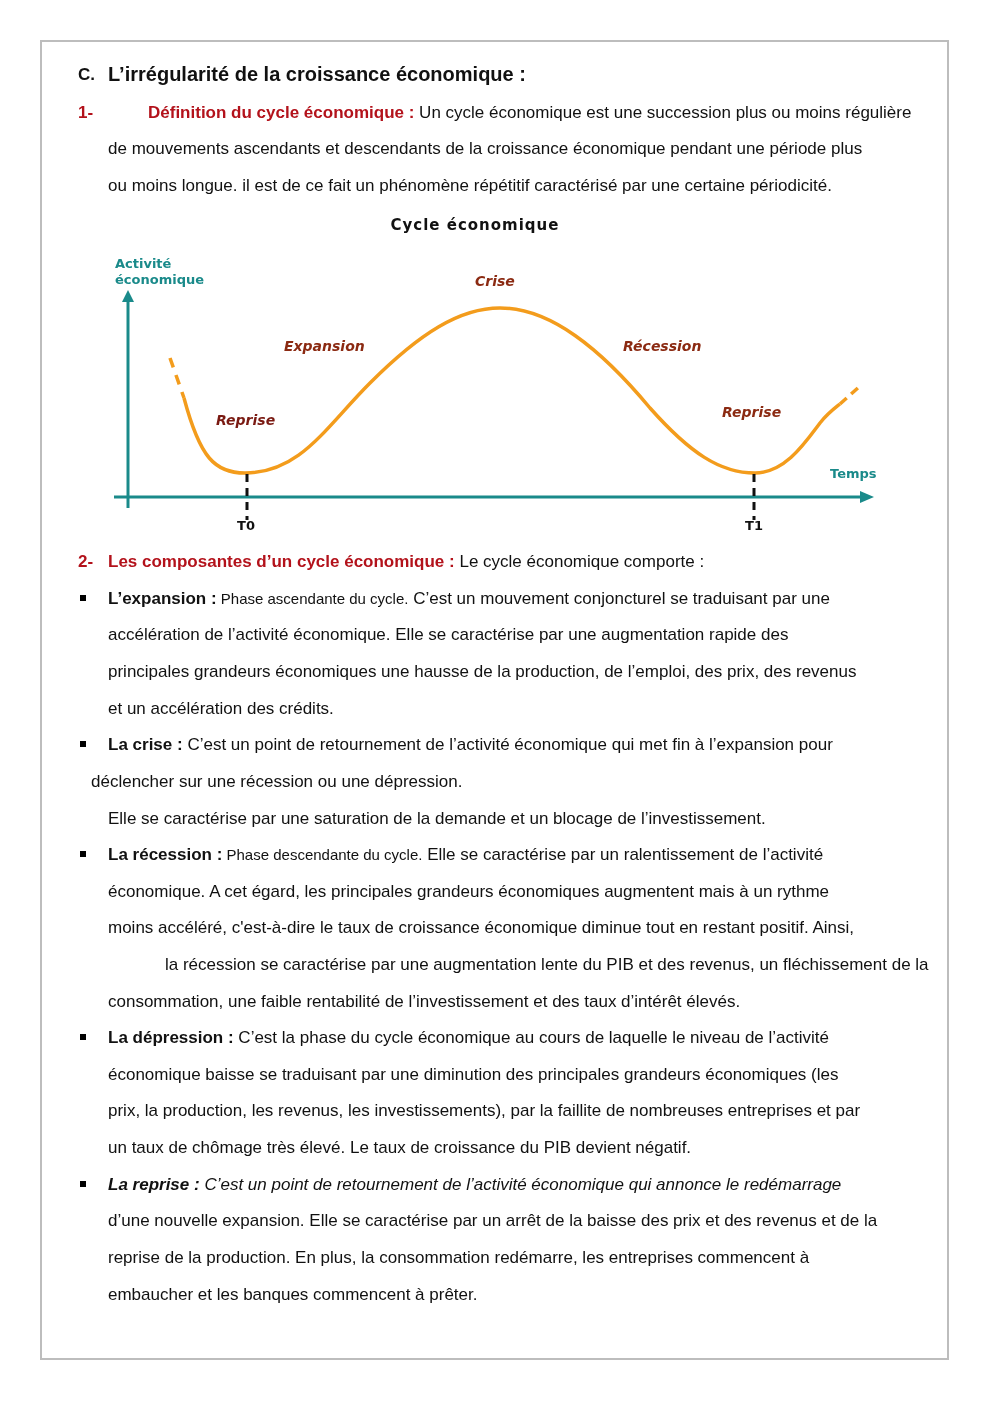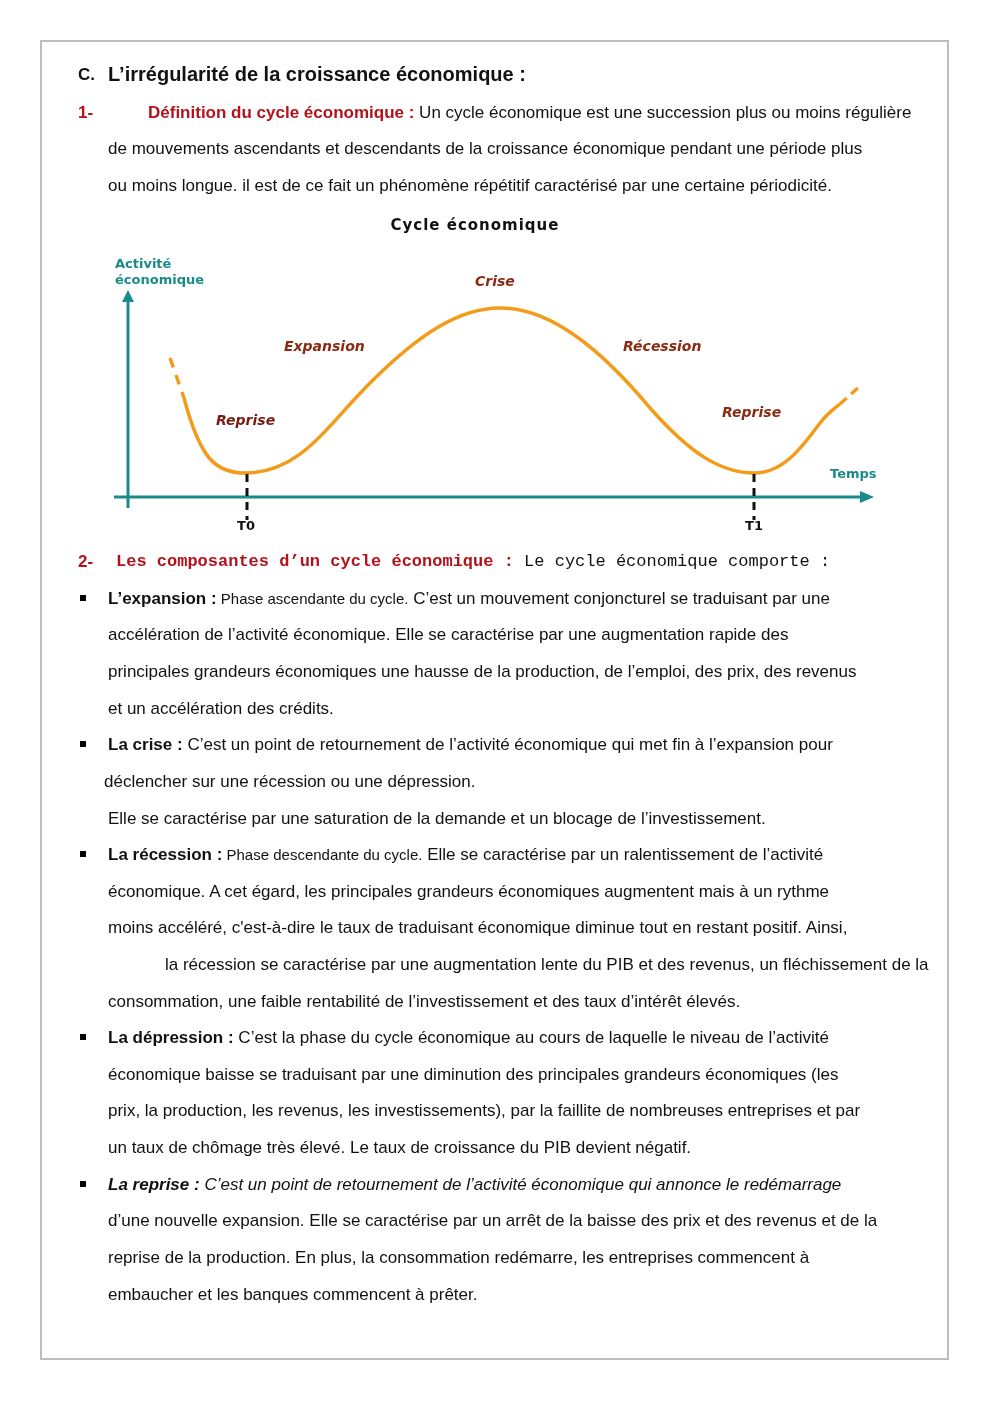--- a/index.html
+++ b/index.html
@@ -56,45 +56,45 @@
     <text x="654" y="322" text-anchor="middle" font-size="13" font-weight="bold" fill="#111">T1</text>
 
     <text x="116" y="217" font-size="14" font-weight="bold" font-style="italic" fill="#7a1a12">Reprise</text>
     <text x="184" y="143" font-size="14" font-weight="bold" font-style="italic" fill="#8b2a12">Expansion</text>
     <text x="375" y="78" font-size="14" font-weight="bold" font-style="italic" fill="#8b2a12">Crise</text>
     <text x="523" y="143" font-size="14" font-weight="bold" font-style="italic" fill="#8b2a12">Récession</text>
     <text x="622" y="209" font-size="14" font-weight="bold" font-style="italic" fill="#8b2a12">Reprise</text>
   </svg>
 
   <div class="num red" style="left:78px; top:551px;">2-</div>
-  <div class="line" style="left:116px; top:551px;font-family:Liberation Mono, monospace;">
+  <div class="line" style="left:108px; top:551px;">
     <span class="bold red">Les composantes d’un cycle économique :</span><span> Le cycle économique comporte :</span>
   </div>
 
   <div class="bullet" style="left:80px; top:595px;"></div>
   <div class="line" style="left:108px; top:588px;">
     <span class="bold">L’expansion :</span><span class="small"> Phase ascendante du cycle.</span><span> C’est un mouvement conjoncturel se traduisant par une</span>
   </div>
   <div class="line" style="left:108px; top:624px;">accélération de l’activité économique. Elle se caractérise par une augmentation rapide des</div>
   <div class="line" style="left:108px; top:661px;">principales grandeurs économiques une hausse de la production, de l’emploi, des prix, des revenus</div>
   <div class="line" style="left:108px; top:698px;">et un accélération des crédits.</div>
 
   <div class="bullet" style="left:80px; top:741px;"></div>
   <div class="line" style="left:108px; top:734px;">
     <span class="bold">La crise :</span><span> C’est un point de retournement de l’activité économique qui met fin à l’expansion pour</span>
   </div>
-  <div class="line" style="left:104px; top:771px;">déclencher sur une récession ou une dépression.</div>
+  <div class="line" style="left:91px; top:771px;">déclencher sur une récession ou une dépression.</div>
   <div class="line" style="left:108px; top:808px;">Elle se caractérise par une saturation de la demande et un blocage de l’investissement.</div>
 
   <div class="bullet" style="left:80px; top:851px;"></div>
   <div class="line" style="left:108px; top:844px;">
     <span class="bold">La récession :</span><span class="small"> Phase descendante du cycle.</span><span> Elle se caractérise par un ralentissement de l’activité</span>
   </div>
   <div class="line" style="left:108px; top:881px;">économique. A cet égard, les principales grandeurs économiques augmentent mais à un rythme</div>
-  <div class="line" style="left:108px; top:917px;">moins accéléré, c'est-à-dire le taux de traduisant économique diminue tout en restant positif. Ainsi,</div>
+  <div class="line" style="left:108px; top:917px;">moins accéléré, c'est-à-dire le taux de croissance économique diminue tout en restant positif. Ainsi,</div>
   <div class="line" style="left:125px; top:954px;margin-left:40px;">la récession se caractérise  par une augmentation lente du PIB et des revenus, un fléchissement de la</div>
   <div class="line" style="left:108px; top:991px;">consommation, une faible rentabilité de l’investissement et des taux d’intérêt élevés.</div>
 
   <div class="bullet" style="left:80px; top:1034px;"></div>
   <div class="line" style="left:108px; top:1027px;">
     <span class="bold">La dépression :</span><span> C’est la phase du cycle économique au cours de laquelle le niveau de l’activité</span>
   </div>
   <div class="line" style="left:108px; top:1064px;">économique baisse se traduisant par une diminution des principales grandeurs économiques (les</div>
   <div class="line" style="left:108px; top:1100px;">prix, la production, les revenus, les investissements), par la faillite de nombreuses entreprises et par</div>
   <div class="line" style="left:108px; top:1137px;">un taux de chômage très élevé. Le taux de croissance du PIB devient négatif.</div>

